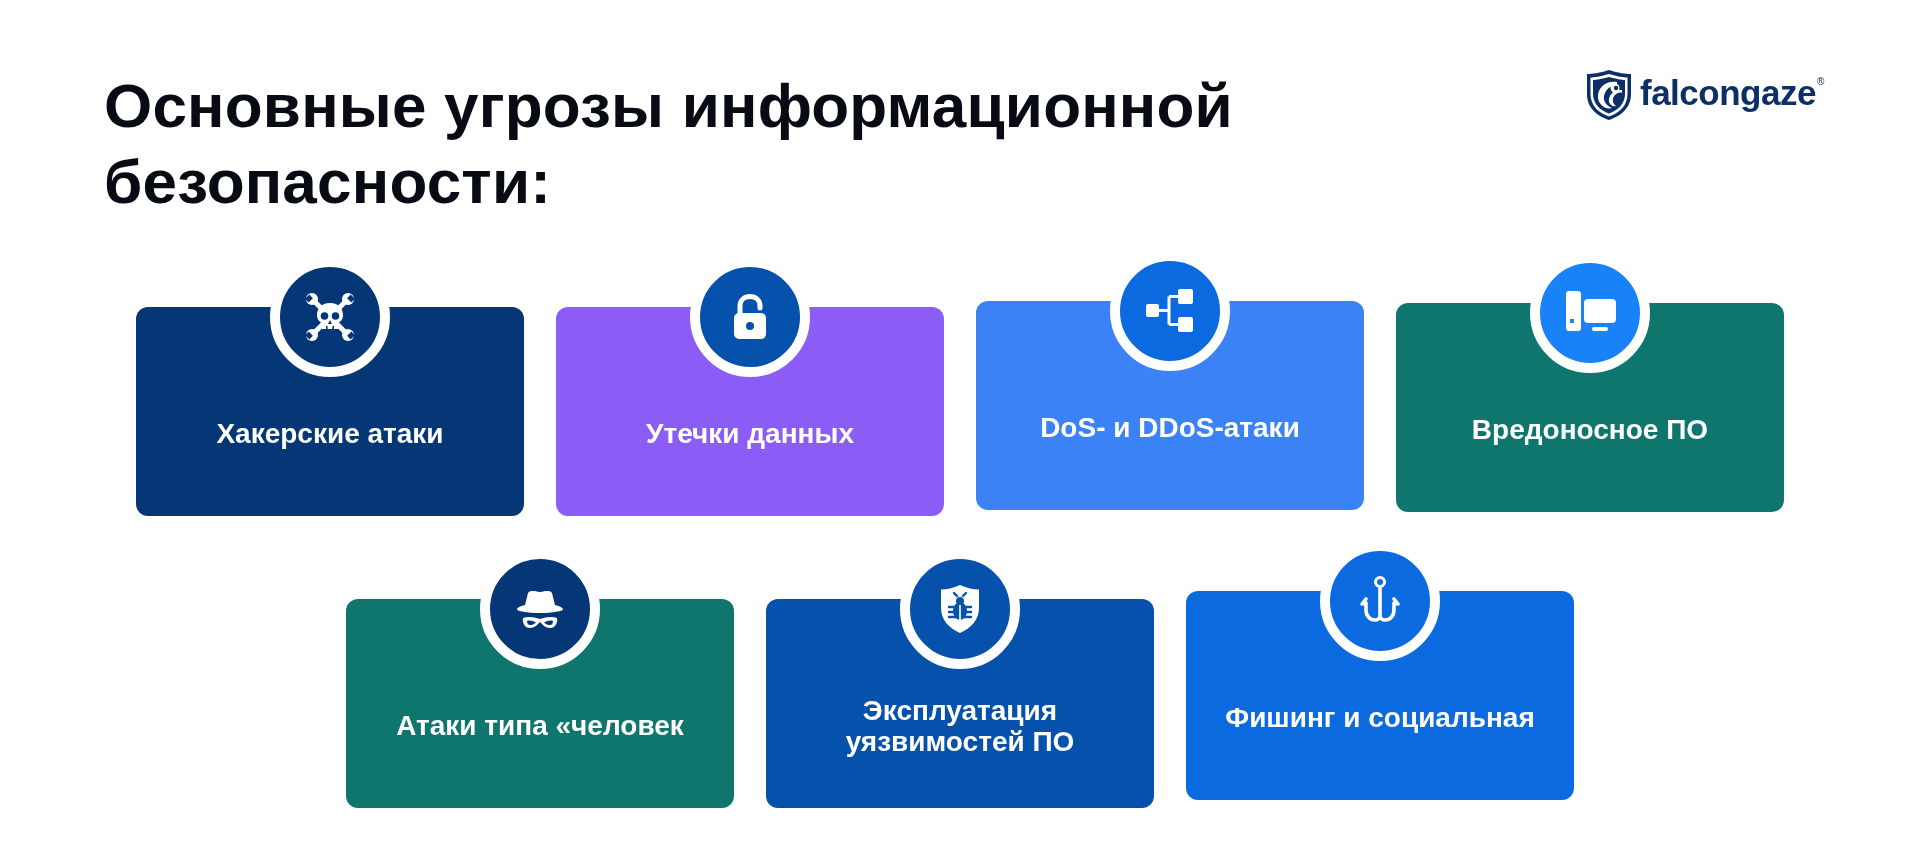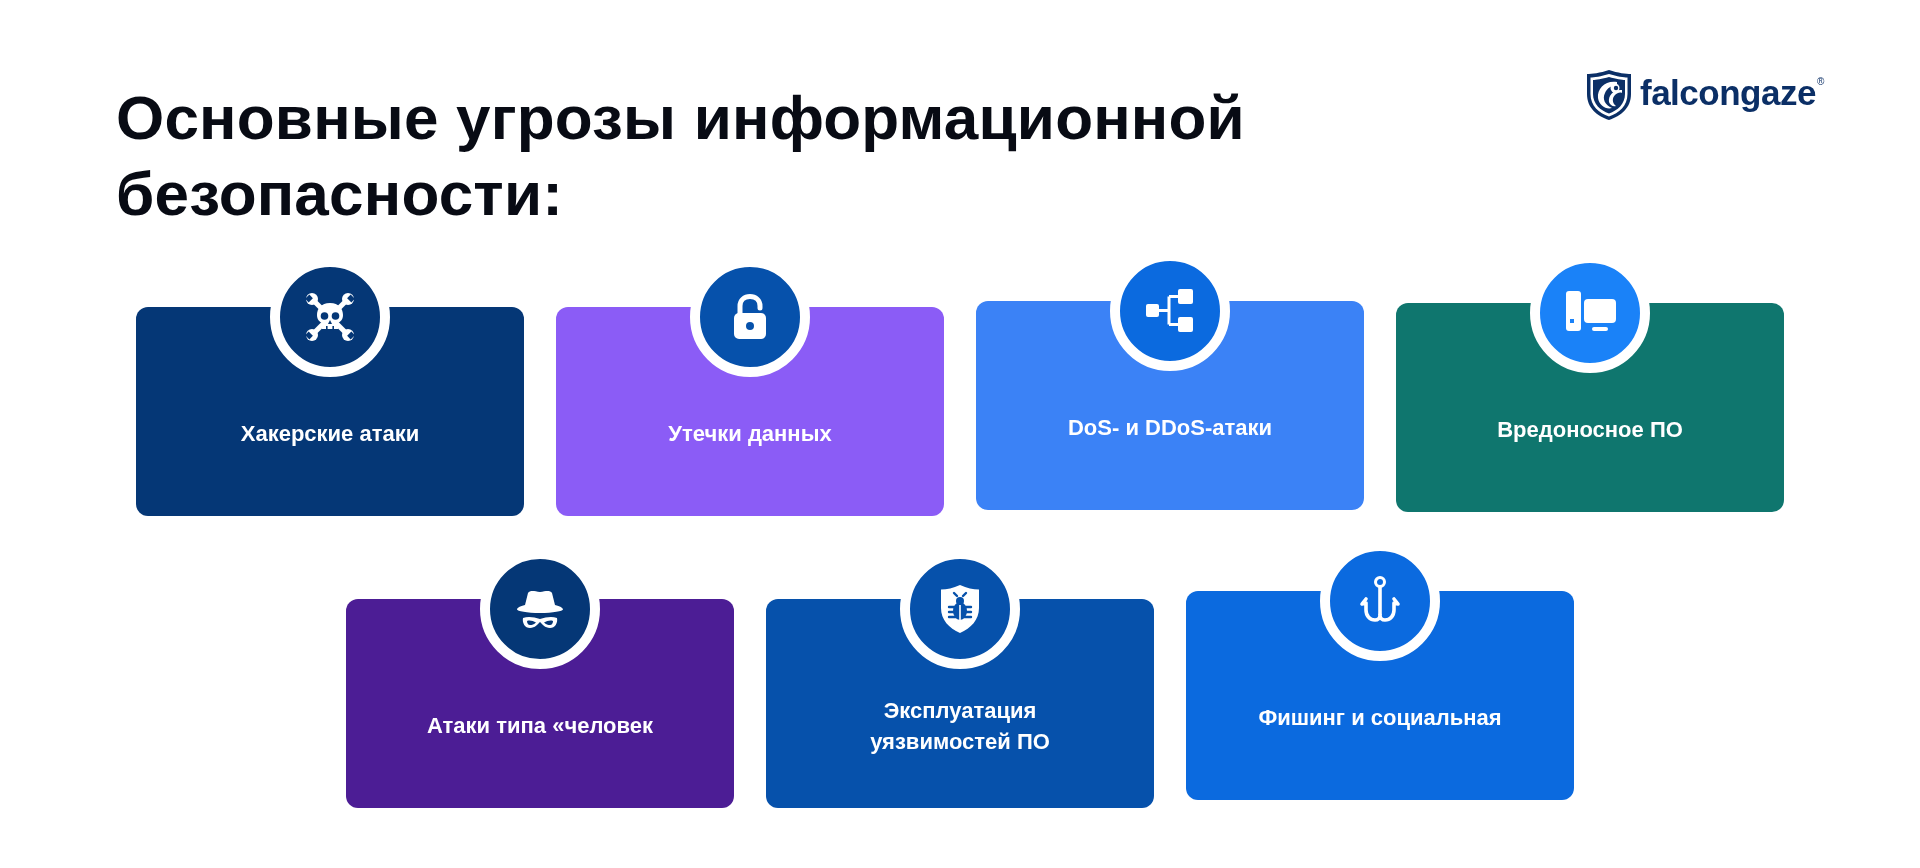--- a/index.html
+++ b/index.html
@@ -11,21 +11,21 @@
       width: 1920px;
       height: 868px;
       position: relative;
       overflow: hidden;
       font-family: "Liberation Sans", "DejaVu Sans", sans-serif;
     }
     .page-title {
       position: absolute;
       left: 100px;
       top: 64px;
-      margin: 16px;
+      margin: 4px;
       font-size: 62px;
       line-height: 76px;
       font-weight: 700;
       color: #080b14;
       letter-spacing: 0.2px;
     }
     .page-title span { display: block; white-space: nowrap; }
 
     .logo {
       position: absolute;
@@ -74,21 +74,21 @@
       margin-left: -60px;
       border-radius: 50%;
       border: 10px solid #ffffff;
       display: flex;
       align-items: center;
       justify-content: center;
     }
     .card-icon svg { width: 56px; height: 56px; display: block; }
     .card-label {
       color: #ffffff;
-      font-size: 22px;
+      font-size: 28px;
       font-weight: 700;
       line-height: 31px;
       text-align: center;
       padding: 0 30px;
       margin-top: 44px;
     }
     .card-label span { display: block; white-space: nowrap; }
   </style>
 </head>
 <body>
@@ -178,21 +178,21 @@
       <rect x="8" y="34" width="4" height="4" fill="#1a82f8"></rect>
       <rect x="22" y="14" width="32" height="24" rx="4" fill="#ffffff"></rect>
       <rect x="30" y="42" width="16" height="4" rx="2" fill="#ffffff"></rect>
     </svg>
   </div>
   <div class="card-label">
     <span>Вредоносное ПО</span>
   </div>
 </div>
 
-<div class="card" style="left:346px; top:599px; background:#4c1d95;">
+<div class="card" style="left:346px; top:599px; background:#0f766e;">
   <div class="card-icon" style="background:#053776;">
     <svg viewBox="0 0 56 56">
       <path d="M16 12 C18 9 22 10 28 11 C34 10 38 9 40 12 L43 24 C48 25 51 27 51 28.5 C51 30 41 32 28 32 C15 32 5 30 5 28.5 C5 27 8 25 13 24 Z" fill="#ffffff"></path>
       <path d="M11 37 C16 35 22 36 28 38 C34 36 40 35 45 37 C46 42 43 47 38 47 C33 47 30 43 28 41 C26 43 23 47 18 47 C13 47 10 42 11 37 Z" fill="#ffffff"></path>
       <path d="M15 40 C18 39 21 40 24 41.5 C22 43.5 20 44 18 44 C16 44 15 42 15 40 Z" fill="#053776"></path>
       <path d="M41 40 C38 39 35 40 32 41.5 C34 43.5 36 44 38 44 C40 44 41 42 41 40 Z" fill="#053776"></path>
     </svg>
   </div>
   <div class="card-label">
     <span>Атаки типа «человек</span>

